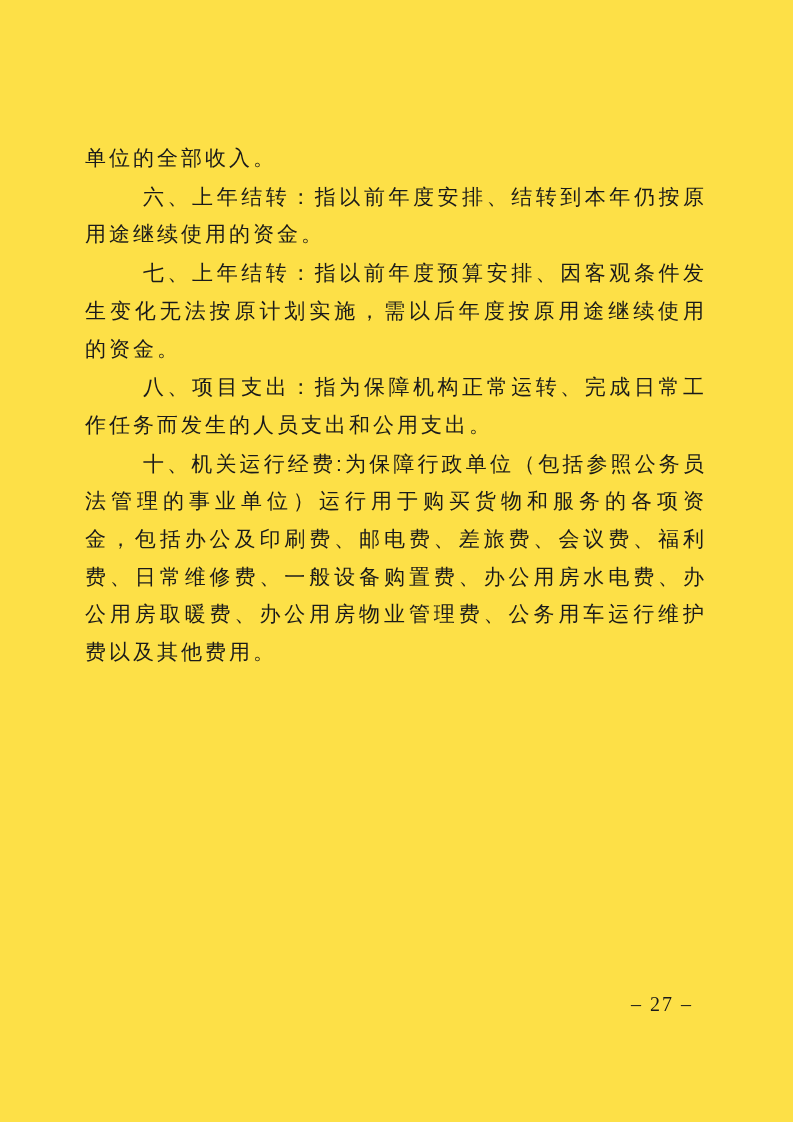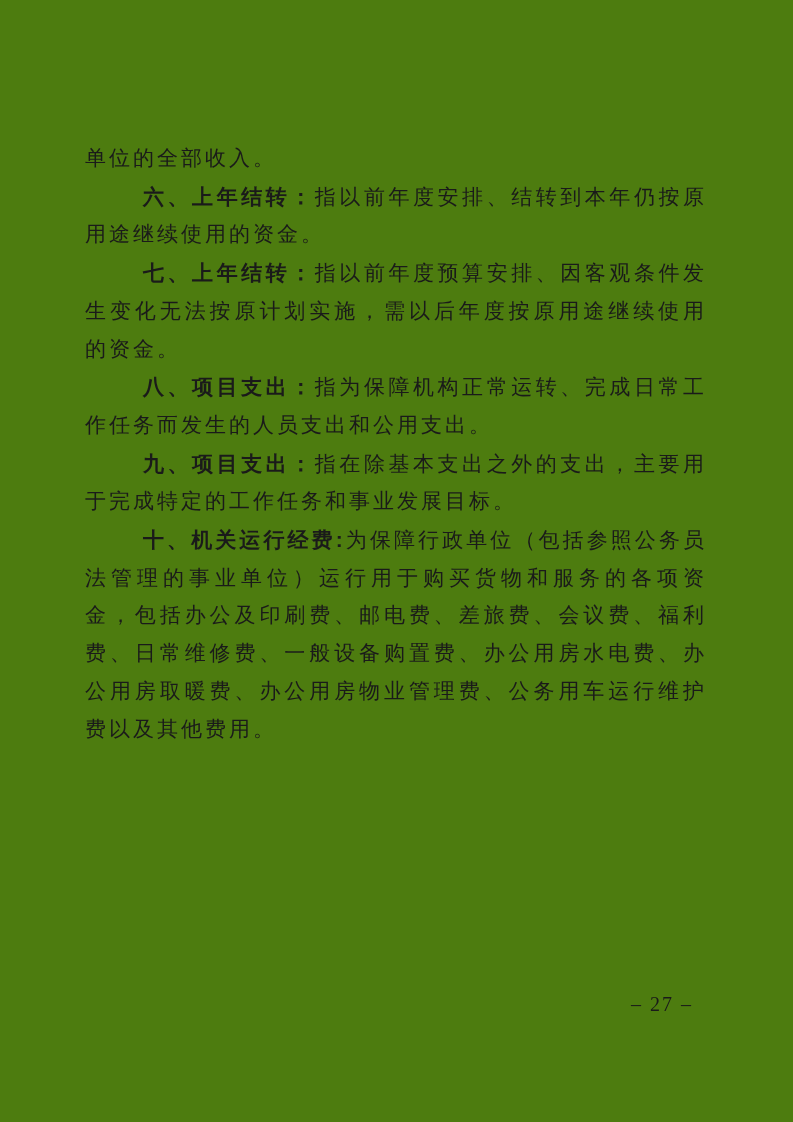--- a/index.html
+++ b/index.html
@@ -4,21 +4,21 @@
 <style>
   html, body {
     margin: 0;
     padding: 0;
     background: #ffffff;
   }
   .page {
     position: relative;
     width: 793px;
     height: 1122px;
-    background: #4d7c0f;
+    background: #fde047;
     overflow: hidden;
     font-family: "Liberation Serif", "DejaVu Serif", serif;
     color: #1a1a1a;
   }
   .content {
     position: absolute;
     left: 85px;
     top: 140px;
     width: 622px;
     font-size: 21px;
@@ -29,21 +29,21 @@
   }
   .content p {
     margin: 0;
     padding: 0;
   }
   p.indent {
     text-indent: 58px;
   }
   .h {
     font-family: "Liberation Sans", "DejaVu Sans", sans-serif;
-    font-weight: 700;
+    font-weight: 400;
     letter-spacing: 3px;
   }
   .spacer {
     height: 75px;
   }
   .page-number {
     position: absolute;
     top: 993px;
     right: 100px;
     font-size: 20px;
@@ -60,21 +60,20 @@
   <div class="content">
 
     <p><span>单位的全部收入。</span></p>
 
     <p class="indent"><span class="h">六、上年结转：</span><span>指以前年度安排、结转到本年仍按原用途继续使用的资金。</span></p>
 
     <p class="indent"><span class="h">七、上年结转：</span><span>指以前年度预算安排、因客观条件发生变化无法按原计划实施，需以后年度按原用途继续使用的资金。</span></p>
 
     <p class="indent"><span class="h">八、项目支出：</span><span>指为保障机构正常运转、完成日常工作任务而发生的人员支出和公用支出。</span></p>
 
-    <p class="indent"><span class="h">九、项目支出：</span><span>指在除基本支出之外的支出，主要用于完成特定的工作任务和事业发展目标。</span></p>
 
     <p class="indent"><span class="h">十、机关运行经费:</span><span>为保障行政单位（包括参照公务员法管理的事业单位）运行用于购买货物和服务的各项资金，包括办公及印刷费、邮电费、差旅费、会议费、福利费、日常维修费、一般设备购置费、办公用房水电费、办公用房取暖费、办公用房物业管理费、公务用车运行维护费以及其他费用。</span></p>
 
     <div class="spacer"></div>
 
 
   </div>
 
   <div class="page-number">– 27 –</div>
 

